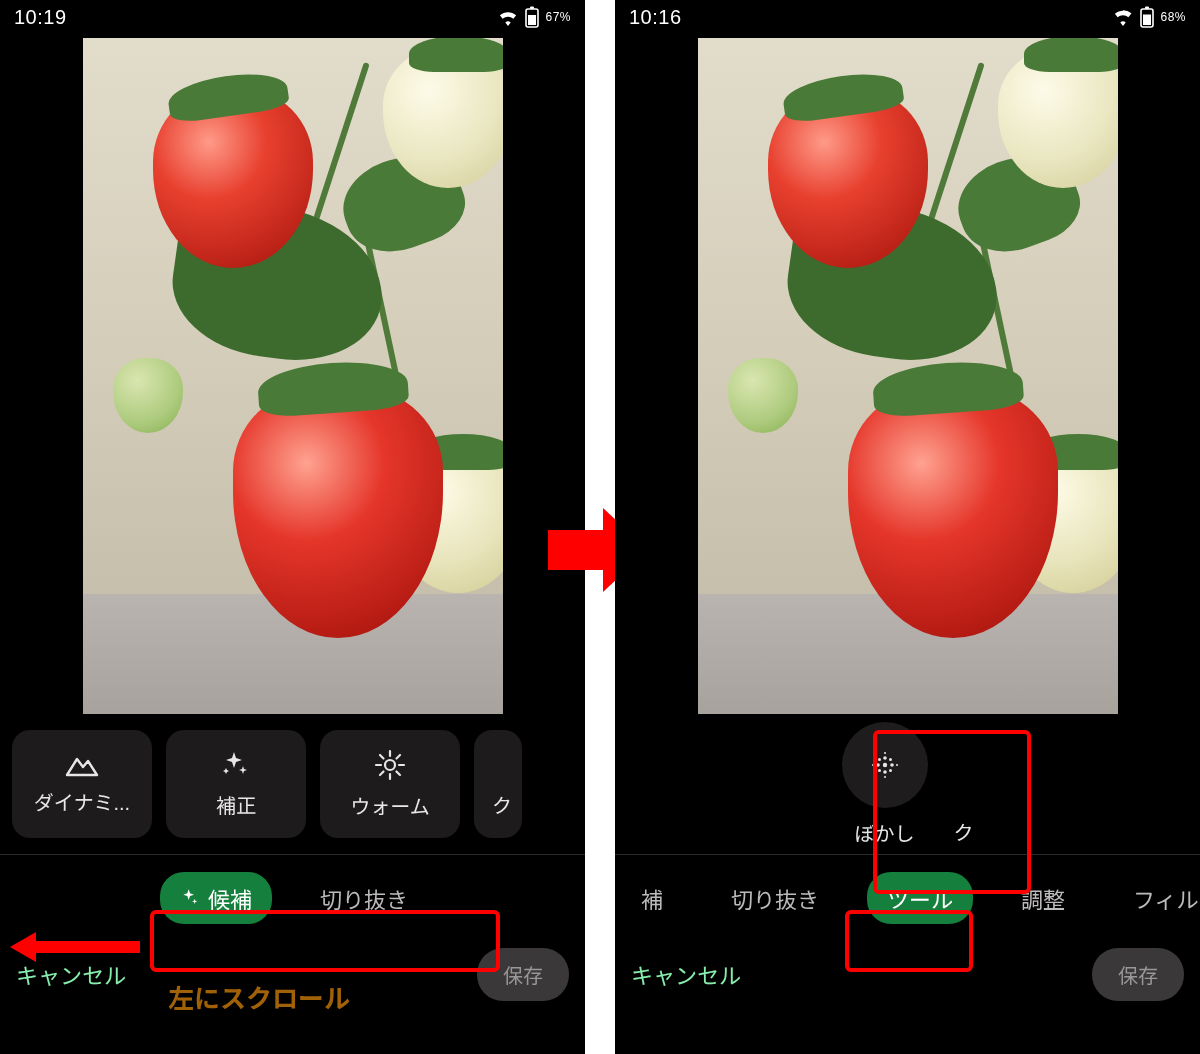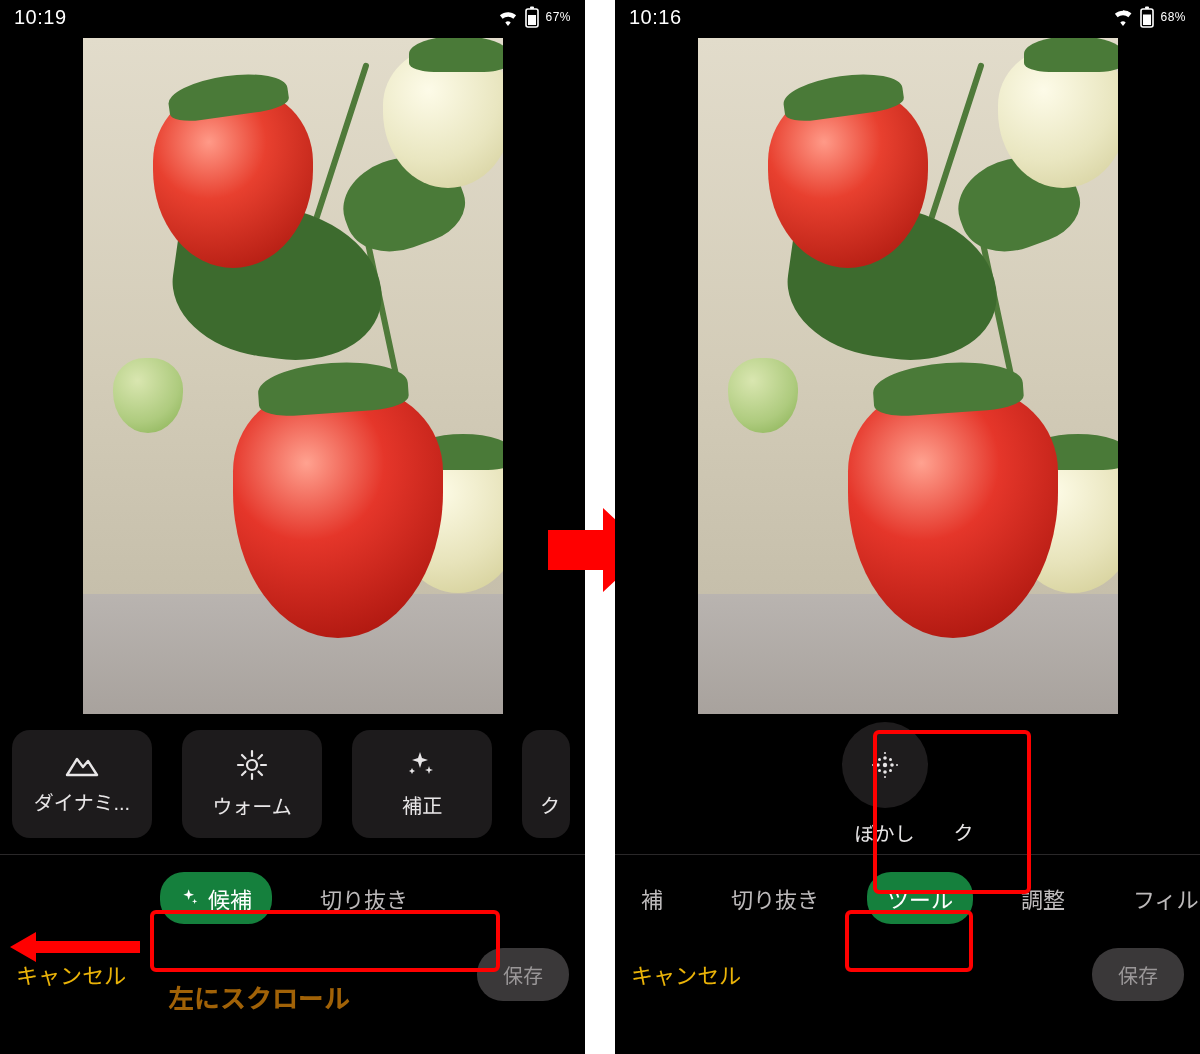--- a/index.html
+++ b/index.html
@@ -78,21 +78,21 @@
   .ground { position:absolute; bottom:0; left:0; right:0; height:120px;
     background: linear-gradient(#b9b4b0,#a8a29d); }
   .wall { position:absolute; top:0; bottom:120px; left:0; right:0;
     background: linear-gradient(#e2dccb 0%, #d3ccb8 60%, #c6bfab 100%); }
 
   
   .chips {
     height: 140px;
     display: flex;
     align-items: center;
-    gap: 30px;
+    gap: 14px;
     padding: 0 12px;
     overflow: hidden;
   }
   .chip {
     flex: 0 0 auto;
     min-width: 140px;
     height: 108px;
     background: #1d1b1c;
     border-radius: 18px;
     display: flex;
@@ -151,21 +151,21 @@
 
   
   .bottom {
     height: 78px;
     display: flex;
     align-items: center;
     justify-content: space-between;
     padding: 0 16px 12px 16px;
     font-size: 22px;
   }
-  .cancel { color: #eab308; }
+  .cancel { color: #86efac; }
   .save-btn {
     background: #3a3839;
     color: #9a9798;
     padding: 12px 26px;
     border-radius: 26px;
     font-size: 20px;
   }
 
   
   .redbox { position: absolute; border: 4px solid #ff0000; border-radius: 6px; pointer-events: none; }
@@ -222,40 +222,40 @@
   </div>
 
   <div class="chips">
     <div class="chip">
       <svg width="34" height="24" viewBox="0 0 34 24">
           <path fill="none" stroke="#e8e6e7" stroke-width="2.4" stroke-linejoin="round" d="M2 22 L12 6 L18 14 L23 8 L32 22 Z"></path>
         </svg>
       <span>ダイナミ...</span>
     </div>
     <div class="chip">
+      <svg width="30" height="30" viewBox="0 0 30 30">
+          <path fill="#e8e6e7" d="M13 2l2 6 6 2-6 2-2 6-2-6-6-2 6-2 2-6zm9 14l1 3 3 1-3 1-1 3-1-3-3-1 3-1 1-3zM5 18l1 2 2 1-2 1-1 2-1-2-2-1 2-1 1-2z"></path>
+        </svg>
+      <span>補正</span>
+    </div>
+    <div class="chip">
       <svg width="32" height="32" viewBox="0 0 32 32">
           <circle cx="16" cy="16" r="5" fill="none" stroke="#e8e6e7" stroke-width="2.2"></circle>
           <g stroke="#e8e6e7" stroke-width="2.2" stroke-linecap="round">
             <line x1="16" y1="2" x2="16" y2="7"></line>
             <line x1="16" y1="25" x2="16" y2="30"></line>
             <line x1="2" y1="16" x2="7" y2="16"></line>
             <line x1="25" y1="16" x2="30" y2="16"></line>
             <line x1="6" y1="6" x2="9.5" y2="9.5"></line>
             <line x1="22.5" y1="22.5" x2="26" y2="26"></line>
             <line x1="6" y1="26" x2="9.5" y2="22.5"></line>
             <line x1="22.5" y1="9.5" x2="26" y2="6"></line>
           </g>
         </svg>
       <span>ウォーム</span>
-    </div>
-    <div class="chip">
-      <svg width="30" height="30" viewBox="0 0 30 30">
-          <path fill="#e8e6e7" d="M13 2l2 6 6 2-6 2-2 6-2-6-6-2 6-2 2-6zm9 14l1 3 3 1-3 1-1 3-1-3-3-1 3-1 1-3zM5 18l1 2 2 1-2 1-1 2-1-2-2-1 2-1 1-2z"></path>
-        </svg>
-      <span>補正</span>
     </div>
     <div class="chip narrow">
       <span style="height:30px"></span>
       <span>ク</span>
     </div>
   </div>
 
   <div class="divider"></div>
 
   <div class="tabs" style="padding-left:160px;">

